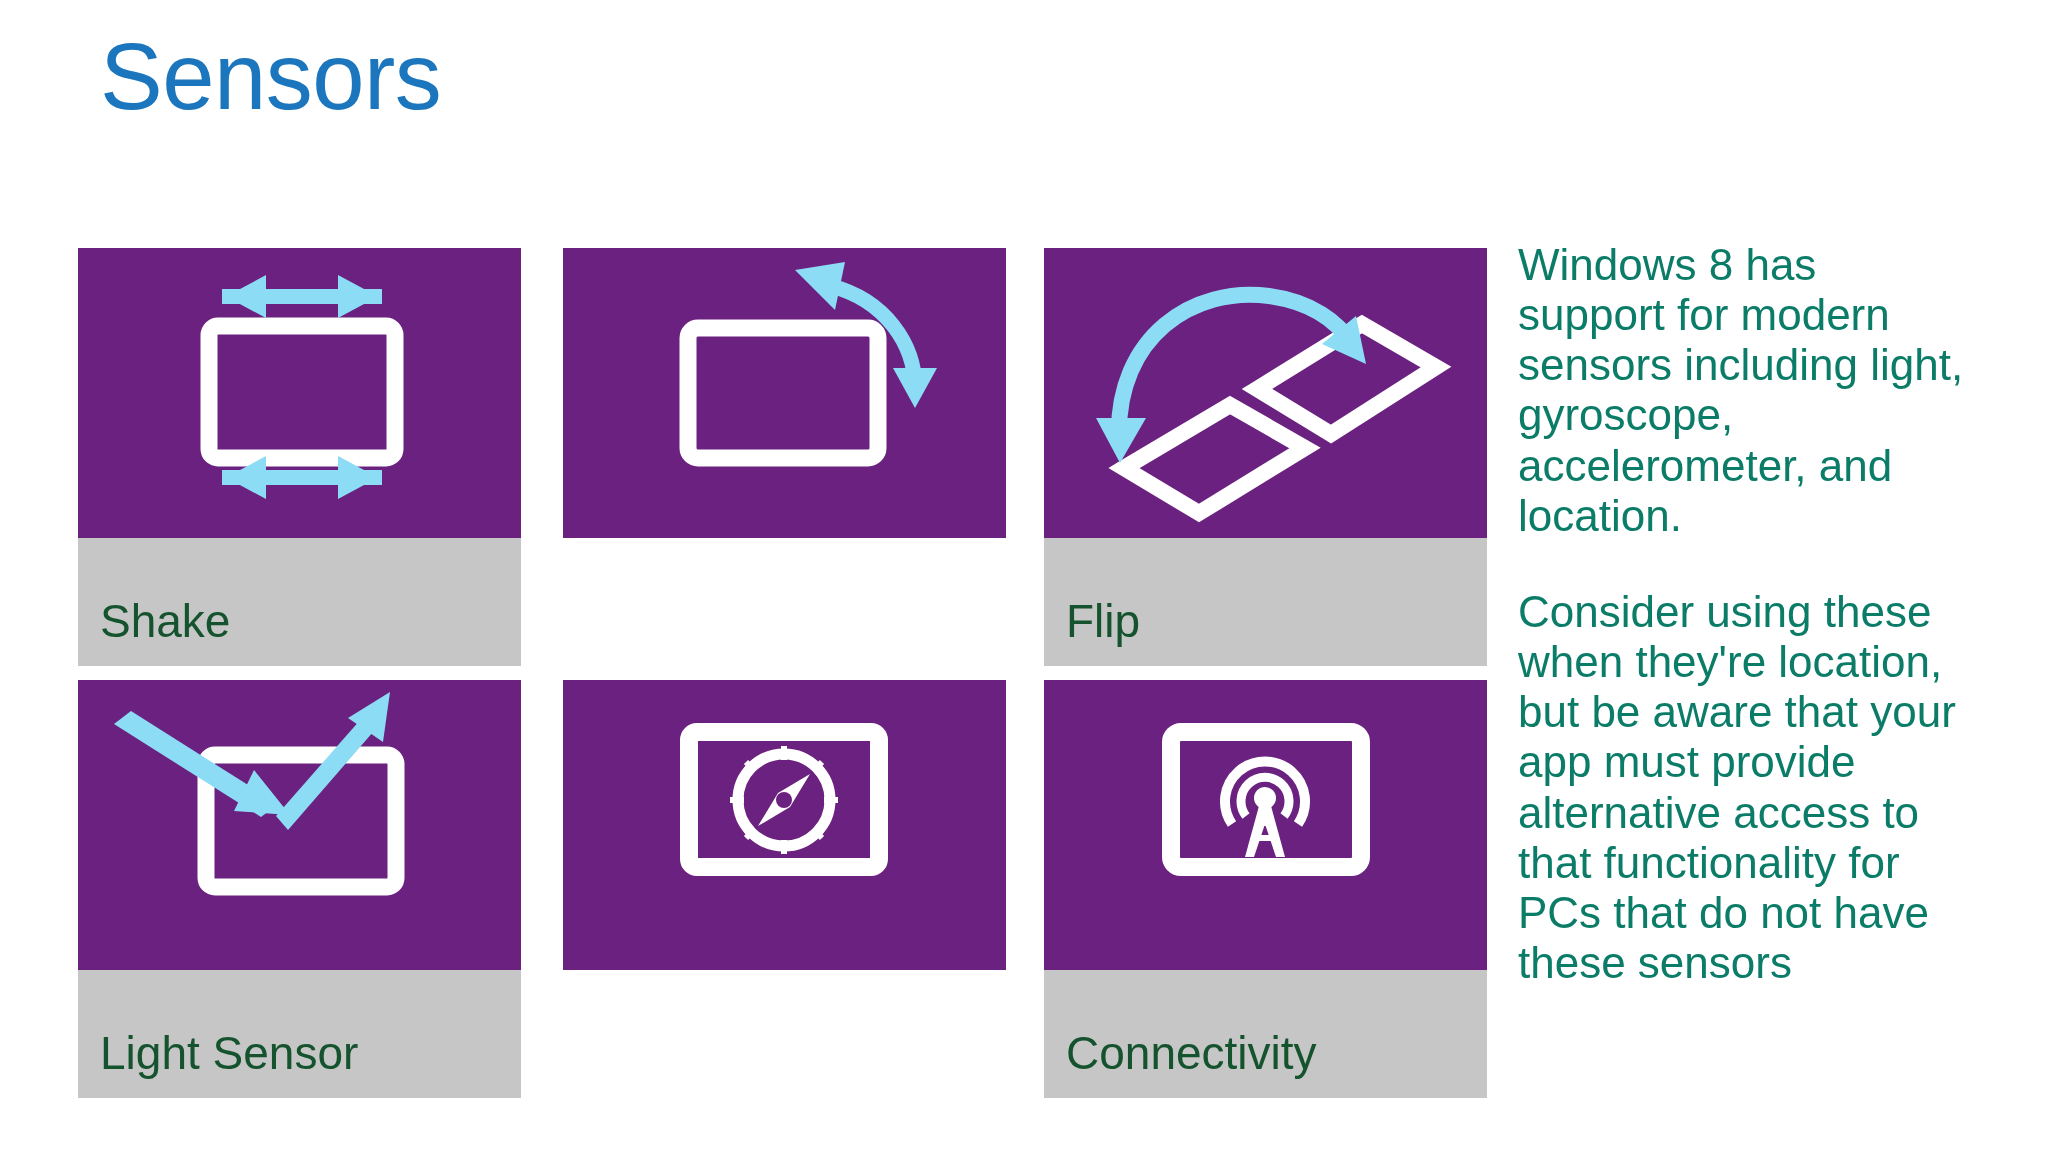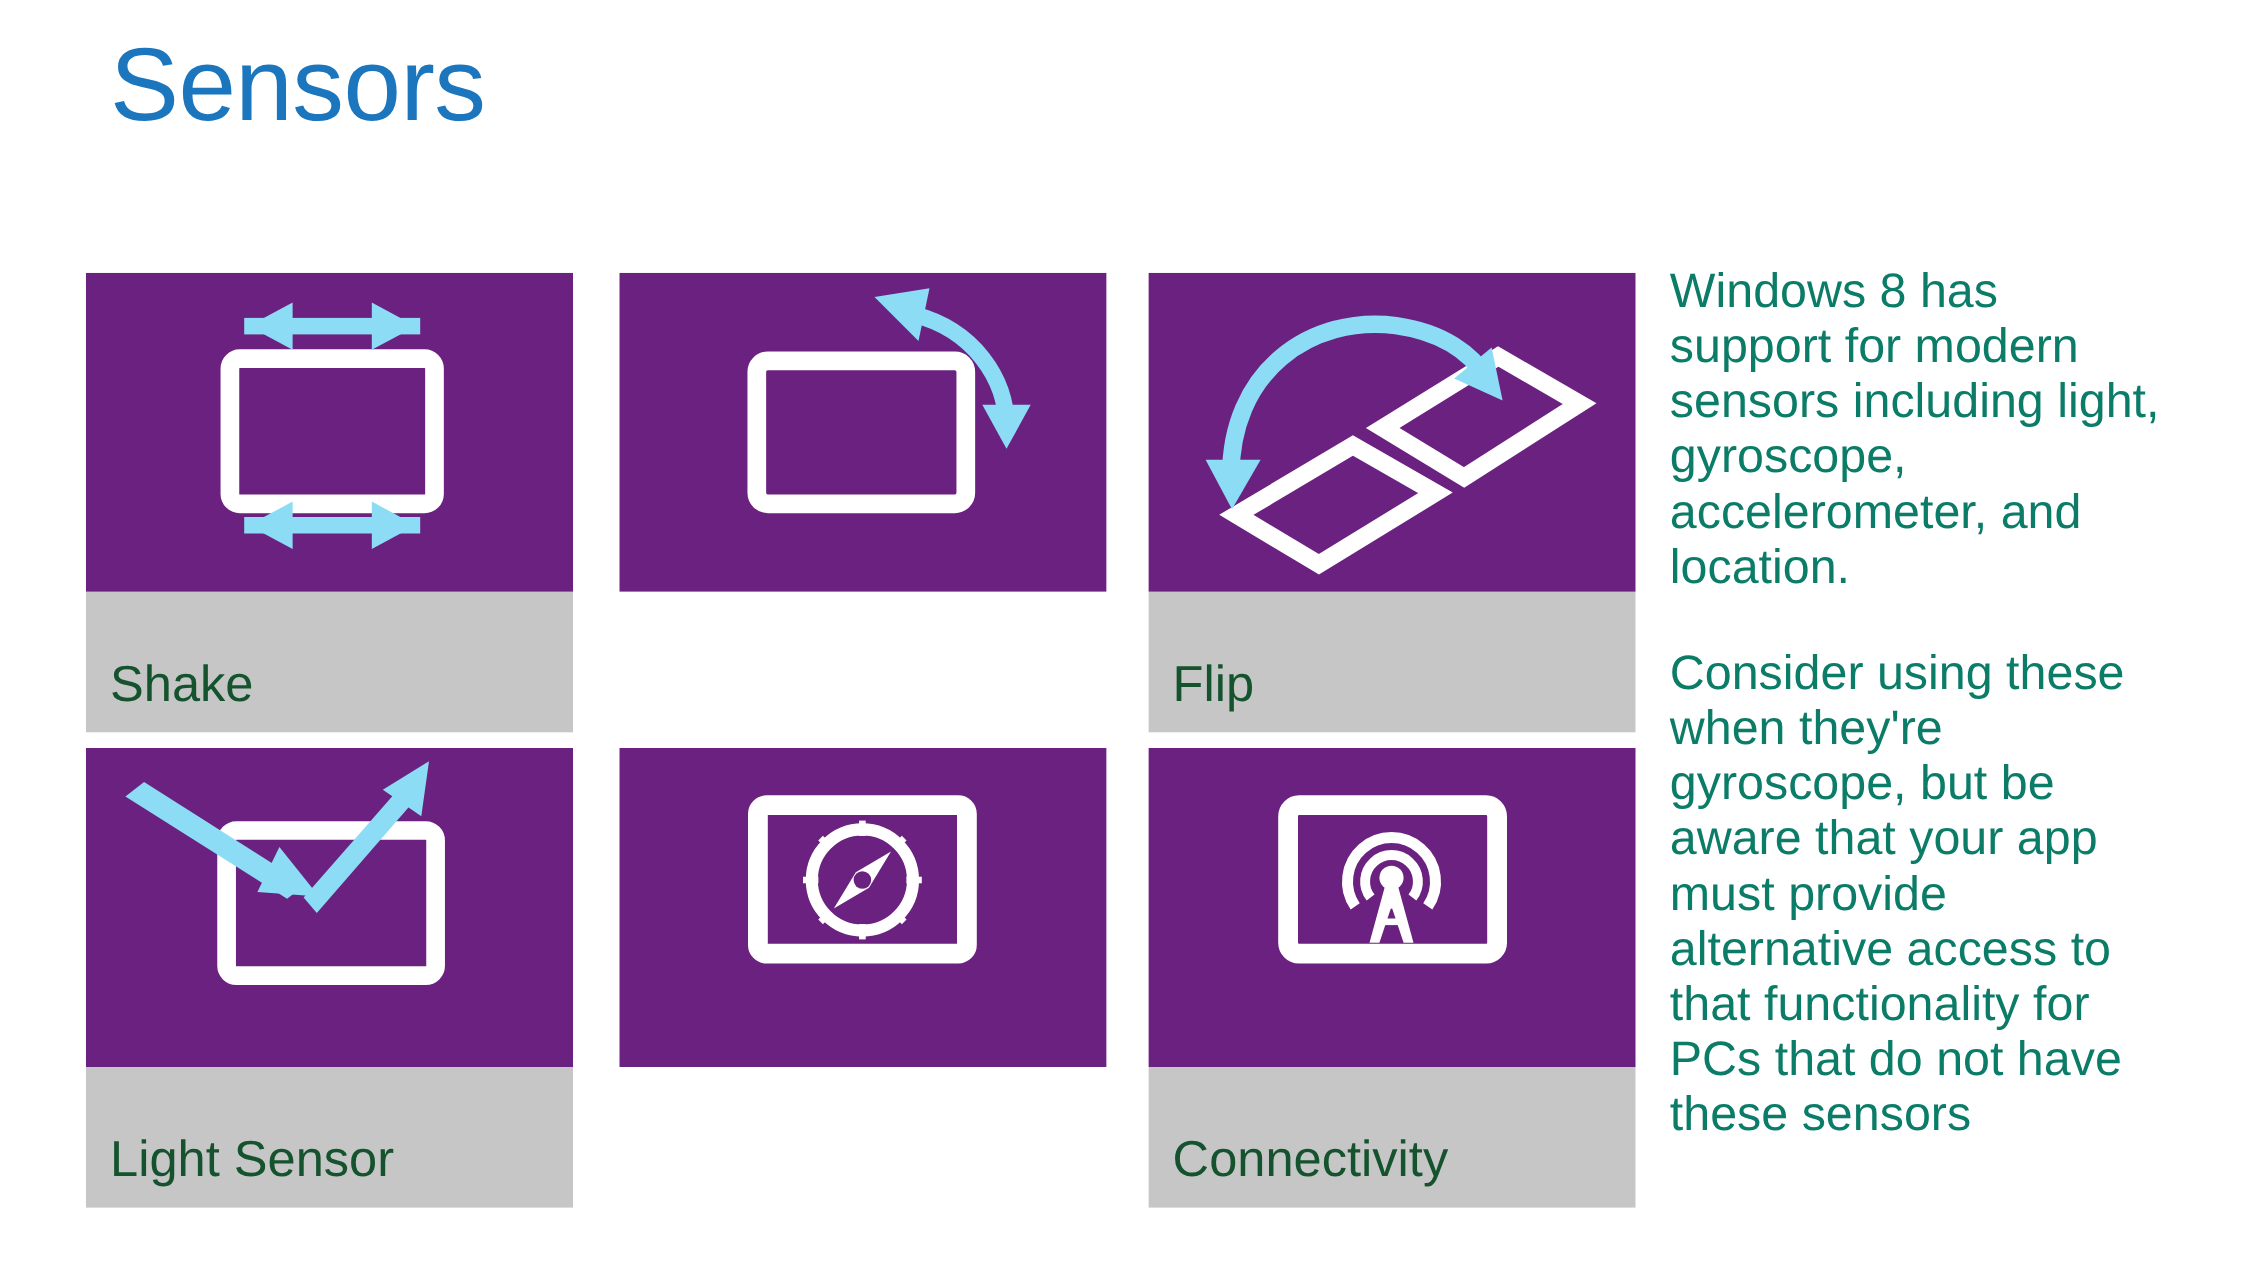--- a/index.html
+++ b/index.html
@@ -226,16 +226,16 @@
         <rect x="208" y="155" width="26" height="6" fill="#FFFFFF"></rect>
       </svg>
     </div>
     <div class="tile-label-bar">
       <span class="tile-label">Connectivity</span>
     </div>
   </div>
 
   <div id="side-copy">
     <p class="side-para">Windows 8 has support for modern sensors including light, gyroscope, accelerometer, and location.</p>
-    <p class="side-para">Consider using these when they're gyroscope, but be aware that your app must provide alternative access to that functionality for PCs that do not have these sensors</p>
+    <p class="side-para">Consider using these when they're location, but be aware that your app must provide alternative access to that functionality for PCs that do not have these sensors</p>
   </div>
 
 </div>
 
 </body></html>

